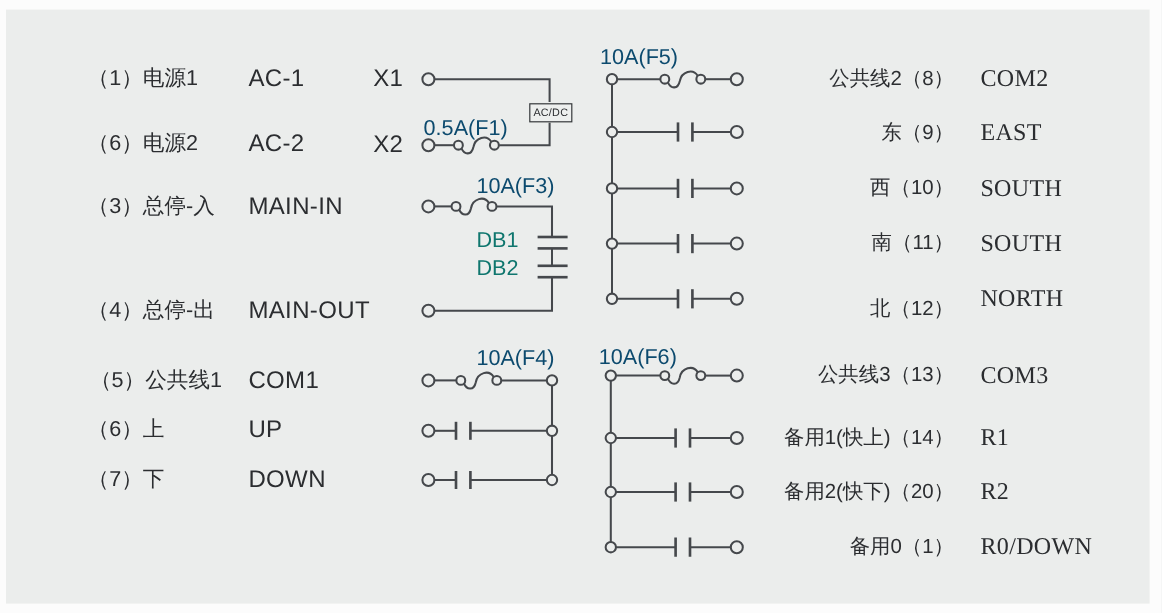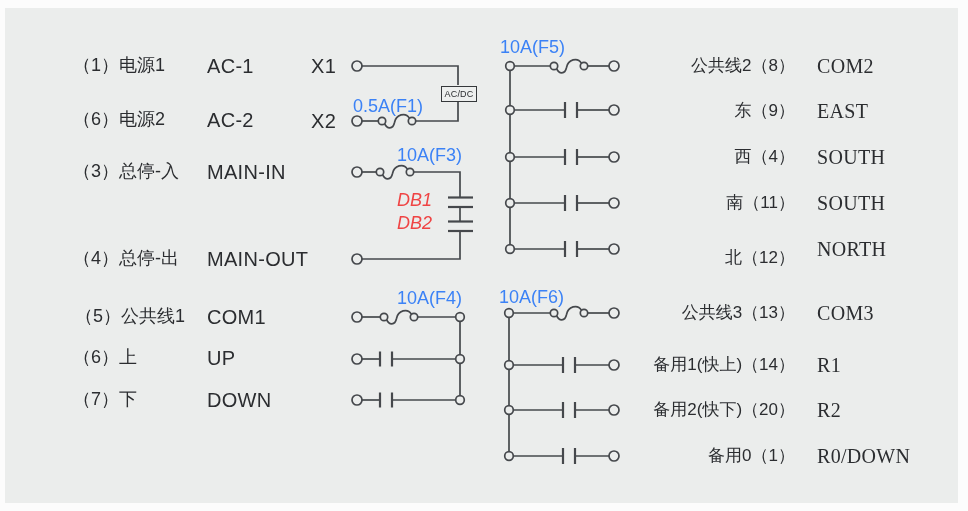--- a/index.html
+++ b/index.html
@@ -13,22 +13,22 @@
     background:#ebedec;
   }
   svg{position:absolute;left:0;top:0;}
   .lbl{
     position:absolute;transform:translateY(-50%);
     white-space:nowrap;color:#2b2d30;font-size:18px;line-height:1.1;
   }
   .code{font-size:20px;letter-spacing:.3px;}
   .cnr{right:173px;text-align:left;font-size:17px;}
   .enr{left:817px;font-family:Liberation Serif, serif;}
-  .fuse-lbl{font-size:18px;color:#3b82f6;}
-  .dev-lbl{font-size:18px;color:#ef4444;font-style:italic;}
+  .fuse-lbl{font-size:18px;color:#0c4a6e;}
+  .dev-lbl{font-size:18px;color:#0f766e;}
   #acdc-box{
     position:absolute;left:441px;top:86px;width:34px;height:14px;
     border:1.5px solid #35383b;background:#edefee;
     font-size:9px;color:#2b2d30;text-align:center;line-height:14px;
     letter-spacing:.2px;
   }
 </style>
 </head>
 <body>
 
@@ -168,21 +168,21 @@
 
 <div class="lbl" style="left:73px;top:400px">（7）下</div>
 <div class="lbl code" style="left:207px;top:400px">DOWN</div>
 
 <div class="lbl cnr" style="top:66px">公共线2（8）</div>
 <div class="lbl enr code" style="top:66px">COM2</div>
 
 <div class="lbl cnr" style="top:111px">东（9）</div>
 <div class="lbl enr code" style="top:111px">EAST</div>
 
-<div class="lbl cnr" style="top:157px">西（4）</div>
+<div class="lbl cnr" style="top:157px">西（10）</div>
 <div class="lbl enr code" style="top:157px">SOUTH</div>
 
 <div class="lbl cnr" style="top:203px">南（11）</div>
 <div class="lbl enr code" style="top:203px">SOUTH</div>
 
 <div class="lbl cnr" style="top:258px">北（12）</div>
 <div class="lbl enr code" style="top:249px">NORTH</div>
 
 <div class="lbl cnr" style="top:313px">公共线3（13）</div>
 <div class="lbl enr code" style="top:313px">COM3</div>

